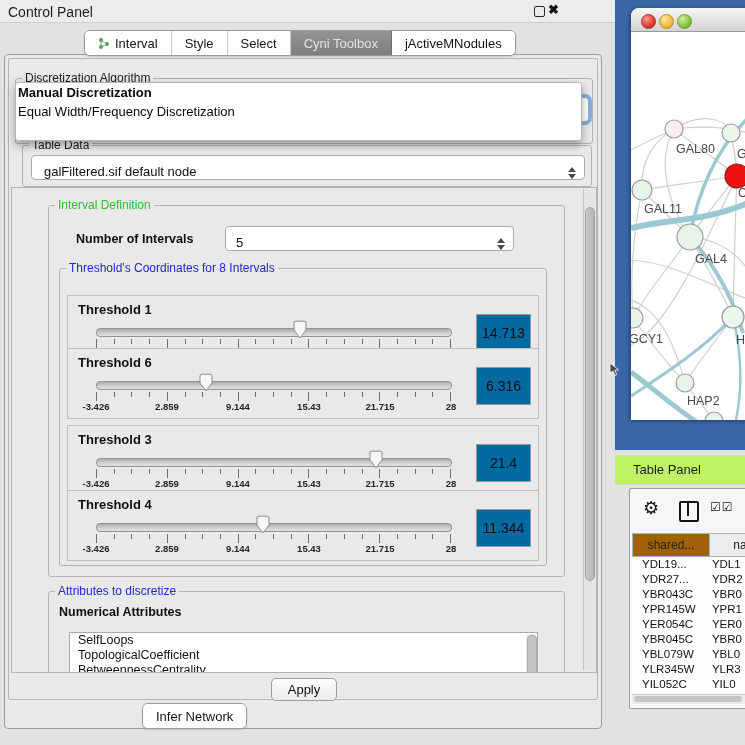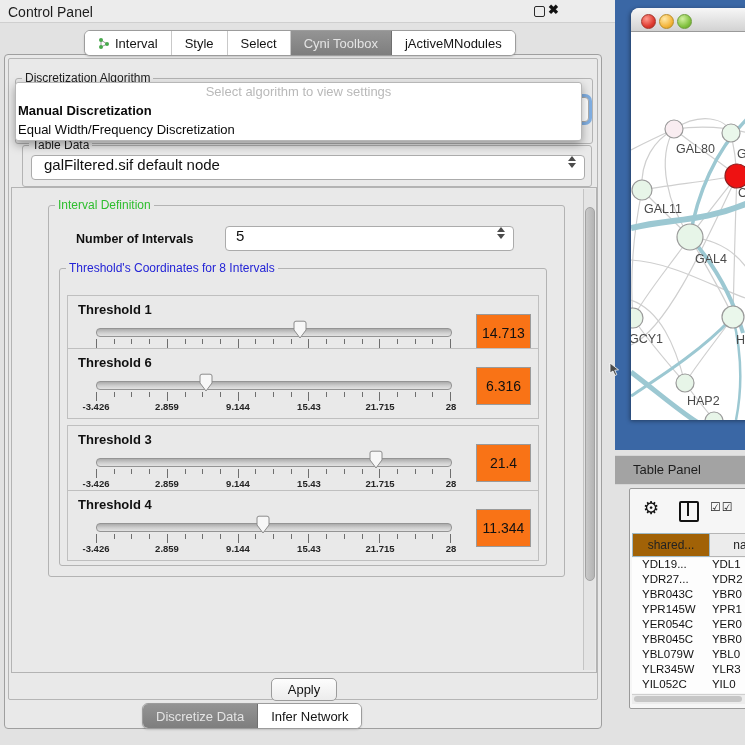--- a/index.html
+++ b/index.html
@@ -29,21 +29,21 @@
   .outer-panel{left:4px;top:54px;width:596px;height:673px;background:#e9e9e9;border:1px solid #9f9f9f;border-radius:4px;}
   .inner-panel{left:3px;top:3px;width:588px;height:640px;background:#e9e9e9;border:1px solid #b5b5b5;border-radius:2px;}
 
   .group{border:1px solid #b3b3b3;border-radius:3px;}
   .legend{position:absolute;top:-8px;left:6px;background:#e9e9e9;padding:0 3px;font-size:12px;white-space:nowrap;}
   .legend.black{color:#1c1c1c;}
   .legend.green{color:#2ebe2e;}
   .legend.blue{color:#2323d6;}
 
   
-  .combo{background:#fff;border:1px solid #ababab;border-radius:4px;display:flex;align-items:flex-start;font-size:15px;color:#111;}
+  .combo{background:#fff;border:1px solid #ababab;border-radius:4px;display:flex;align-items:flex-end;font-size:13px;color:#111;}
   .combo .val{padding-left:12px;flex:1;white-space:nowrap;overflow:hidden;}
   .arrows{width:9px;margin-right:8px;display:flex;flex-direction:column;align-items:center;gap:2px;}
   .arrows .up{width:0;height:0;border-left:4px solid transparent;border-right:4px solid transparent;border-bottom:5px solid #4c4c4c;}
   .arrows .dn{width:0;height:0;border-left:4px solid transparent;border-right:4px solid transparent;border-top:5px solid #4c4c4c;}
   .focus-ring{box-shadow:0 0 0 3px rgba(92,154,222,.75);}
 
   
   .popup{left:6px;top:23px;width:565px;height:57px;background:#fff;border:1px solid #b7b7b7;border-radius:3px;box-shadow:0 4px 10px rgba(0,0,0,.35);z-index:9;}
   .popup .ph{height:18px;line-height:18px;text-align:center;color:#b9b9b9;font-size:13px;}
   .popup .opt{height:19px;line-height:19px;padding-left:2px;font-size:13px;color:#090909;}
@@ -60,41 +60,41 @@
   .slider{position:absolute;left:28px;top:24px;width:355px;height:42px;}
   .track{position:absolute;left:0;top:8px;width:354px;height:7px;border:1px solid #949494;border-radius:4px;background:linear-gradient(#ababab,#cfcfcf 55%,#e2e2e2);}
   .thumb-sl{position:absolute;top:0;width:16px;height:20px;z-index:2;}
   .ticks{position:absolute;left:0;top:19px;width:355px;height:9px;
     background-image:
       repeating-linear-gradient(to right,#6e6e6e 0 1px,transparent 1px 70.8px),
       repeating-linear-gradient(to right,#6e6e6e 0 1px,transparent 1px 17.7px);
     background-size:100% 9px,100% 5px;background-repeat:no-repeat;}
   .ticklabels{position:absolute;left:0;top:28px;width:355px;height:12px;}
   .ticklabels span{position:absolute;transform:translateX(-50%);font-size:9.5px;font-weight:bold;color:#242424;white-space:nowrap;}
-  .tvalue{position:absolute;left:408px;top:18px;width:53px;height:36px;background:#f97316;border:1px solid #9a9a9a;display:flex;align-items:center;justify-content:center;font-size:14px;color:#111;}
+  .tvalue{position:absolute;left:408px;top:18px;width:53px;height:36px;background:#0369a1;border:1px solid #9a9a9a;display:flex;align-items:center;justify-content:center;font-size:14px;color:#111;}
 
   
   .attr-list{position:absolute;left:20px;top:40px;width:467px;height:70px;background:#fff;border:1px solid #ababab;}
   .attr-list .item{padding-left:8px;font-size:12.5px;color:#111;line-height:15px;}
   .attr-scroll{position:absolute;right:1px;top:1px;width:10px;height:66px;background:#efefef;}
   .attr-scroll .thumb{position:absolute;left:1px;top:1px;width:8px;height:48px;background:#c2c2c2;border:1px solid #ababab;border-radius:4px;}
 
   .apply-btn{position:absolute;left:262px;top:619px;width:64px;height:21px;background:linear-gradient(#fdfdfd,#ececec);border:1px solid #9c9c9c;border-radius:5px;font-size:13px;color:#111;display:flex;align-items:center;justify-content:center;}
 
   
   .net-bg{left:615px;top:0;width:130px;height:450px;background:#3a67a5;}
   .mac-window{left:631px;top:8px;width:118px;height:412px;background:#fff;border-radius:8px 0 0 0;box-shadow:-1px 1px 4px rgba(0,0,0,.4);overflow:hidden;}
   .mac-titlebar{position:absolute;left:0;top:0;width:100%;height:23px;background:linear-gradient(#f7f7f7,#d2d2d2);border-bottom:1px solid #9a9a9a;border-radius:8px 0 0 0;}
   .light{position:absolute;top:6px;width:13px;height:13px;border-radius:50%;}
   .light.red{left:10px;background:radial-gradient(circle at 35% 30%,#ff9a8e,#df3c32 60%,#b02318);border:1px solid #a5352b;}
   .light.yellow{left:28px;background:radial-gradient(circle at 35% 30%,#ffe9a8,#f4b63e 60%,#d1920e);border:1px solid #b98d2a;}
   .light.green{left:46px;background:radial-gradient(circle at 35% 30%,#d2f0a0,#84c342 60%,#5d9a22);border:1px solid #6f9e3c;}
   .net-canvas{position:absolute;left:0;top:23px;width:118px;height:389px;}
 
-  .tp-bar{left:615px;top:455px;width:130px;height:28px;background:#a3a3a3;border-top:1px solid #d6d6d6;border-bottom:1px solid #d6d6d6;text-align:center;}
+  .tp-bar{left:615px;top:455px;width:130px;height:28px;background:#bef264;border-top:1px solid #d6d6d6;border-bottom:1px solid #d6d6d6;text-align:center;}
   .tp-bar .t{position:absolute;left:18px;top:6px;font-size:13px;color:#1d1d1d;}
   .table-box{left:629px;top:488px;width:120px;height:219px;background:#f6f6f6;border:1px solid #9a9a9a;border-radius:2px;}
   .tp-toolbar{position:absolute;left:0;top:0;width:100%;height:42px;}
   .gear{position:absolute;left:13px;top:8px;font-size:18px;color:#141414;}
   .col-icon{position:absolute;left:49px;top:12px;width:16px;height:17px;border:2px solid #121212;border-radius:2px;}
   .col-icon:before{content:"";position:absolute;left:6px;top:0;width:2px;height:13px;background:#121212;}
   .checks{position:absolute;left:80px;top:11px;font-size:12px;color:#222;letter-spacing:1px;}
   .thead{position:absolute;left:2px;top:44px;height:24px;display:flex;}
   .th{display:flex;align-items:center;justify-content:center;font-size:12px;color:#222;border:1px solid #9fb9c6;}
   .th.c1{width:76px;background:#a16207;}
@@ -152,21 +152,20 @@
       <div class="abs combo focus-ring" style="left:9px;top:18px;width:562px;height:23px;">
         <span class="val"></span>
         <span class="arrows">
             <span class="up"></span>
             <span class="dn"></span>
           </span>
       </div>
     </div>
 
     <div class="abs popup">
-      <div class="ph">Select algorithm to view settings</div>
       <div class="opt bold">Manual Discretization</div>
       <div class="opt">Equal Width/Frequency Discretization</div>
     </div>
 
     <div class="abs group" style="left:13px;top:86px;width:568px;height:40px;">
       <span class="legend black">Table Data</span>
       <div class="abs combo" style="left:8px;top:9px;width:552px;height:23px;">
         <span class="val">galFiltered.sif default node</span>
         <span class="arrows">
             <span class="up"></span>
@@ -276,34 +275,43 @@
                 <span style="left:80%">21.715</span>
                 <span style="left:100%">28</span>
               </div>
             </div>
             <div class="tvalue">11.344</div>
           </div>
 
         </div>
       </div>
 
+      <div class="abs group" style="left:36px;top:403px;width:515px;height:110px;">
+        <span class="legend blue">Attributes to discretize</span>
+        <span class="abs" style="left:10px;top:13px;font-size:12.5px;font-weight:bold;color:#101010;">Numerical Attributes</span>
+        <div class="attr-list">
+          <div class="item">SelfLoops</div>
+          <div class="item">TopologicalCoefficient</div>
+          <div class="item">BetweennessCentrality</div>
+          <div class="attr-scroll">
+              <div class="thumb"></div>
+            </div>
+        </div>
+      </div>
 
       <div class="vscroll">
           <div class="thumb"></div>
         </div>
     </div>
 
     <div class="apply-btn">Apply</div>
   </div>
 </div>
 
 <div class="abs tabstrip bottom-tabs">
-  <div class="tab selected">
-      <span>Discretize Data</span>
-    </div>
   <div class="tab">
       <span>Infer Network</span>
     </div>
 </div>
 
 <div class="abs net-bg"></div>
 
 <div class="abs mac-window">
   <div class="mac-titlebar">
     <span class="light red"></span>

